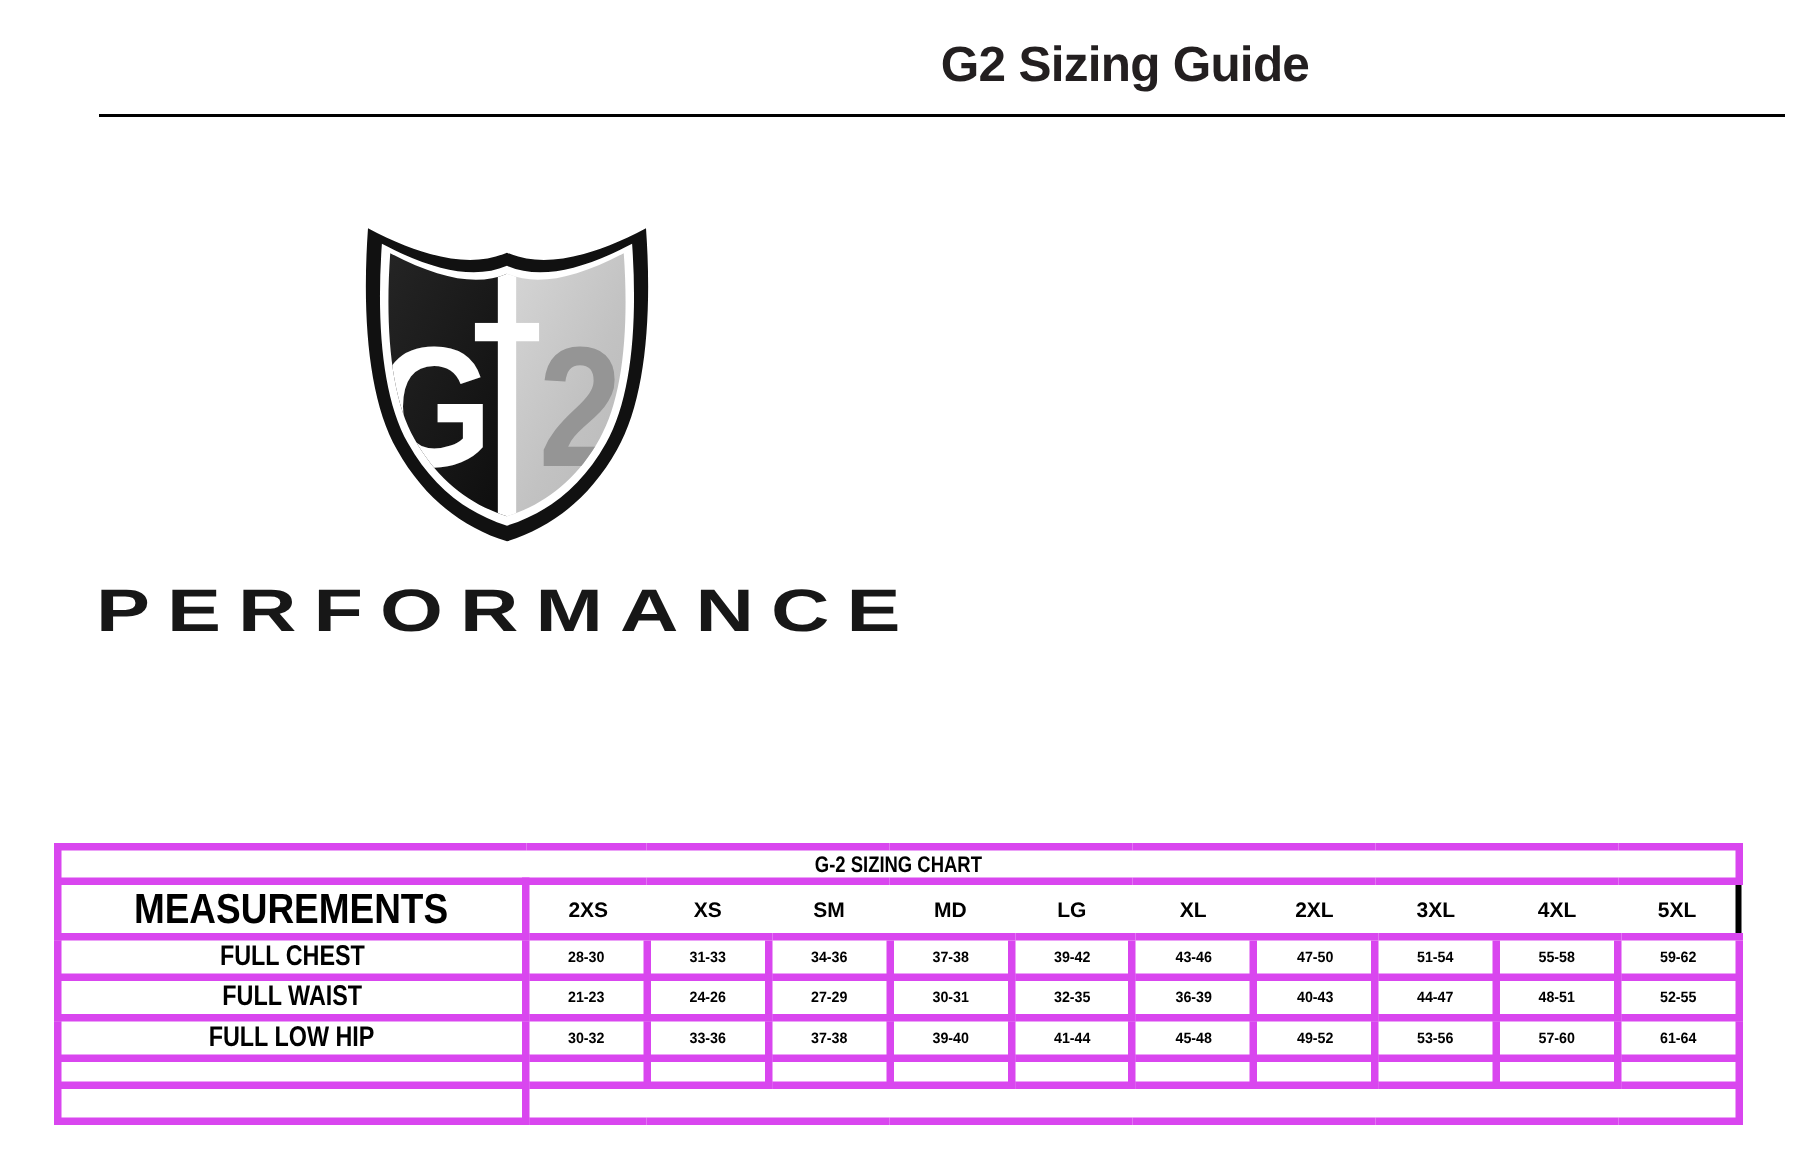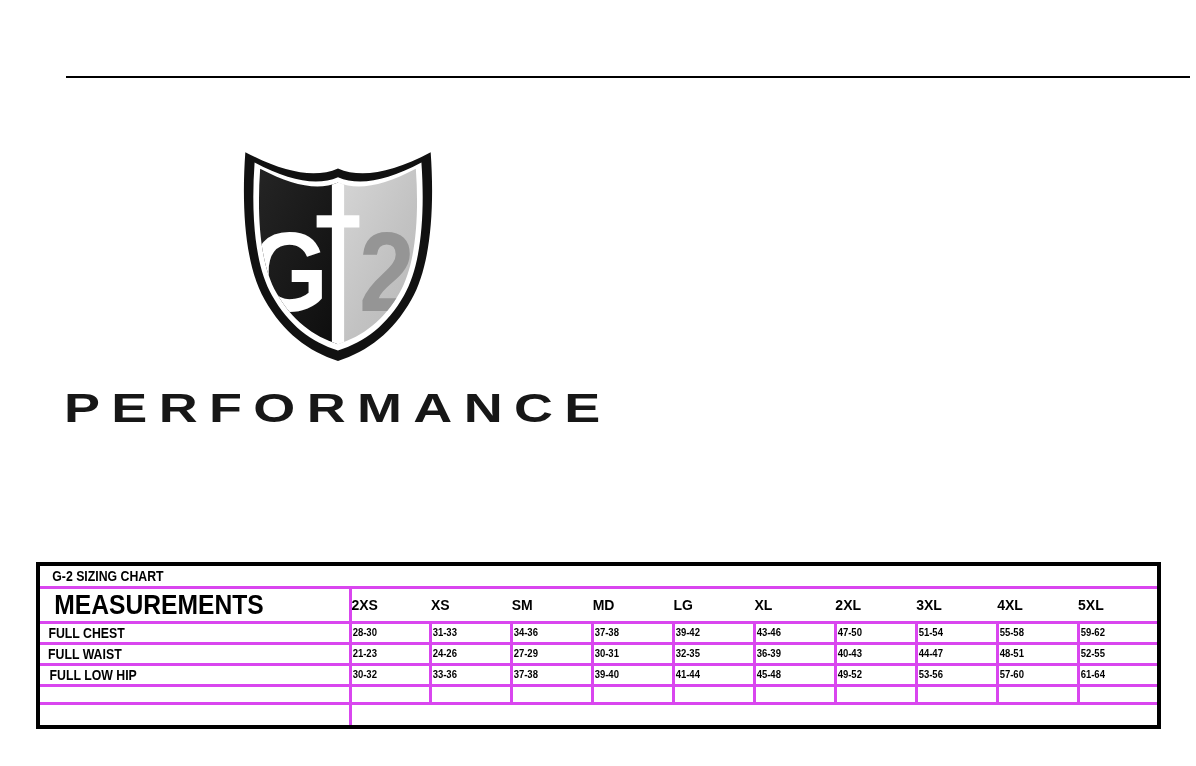--- a/index.html
+++ b/index.html
@@ -31,48 +31,49 @@
     transform:scaleX(1.42) scaleY(1.05);transform-origin:left top;
   }
   
   .table-wrap{position:absolute;left:36px;top:562px;}
   table.sizing{
     border-collapse:collapse;table-layout:fixed;
     width:1121px;
     border:4px solid #000;
   }
   table.sizing td{
-    border:3px solid #d946ef;
-    vertical-align:middle;
+    border:5px solid #d946ef;
+    text-align:center;vertical-align:middle;
     padding:0;overflow:hidden;white-space:nowrap;
   }
   col.meas-col{width:312px;}
   col.size-col{width:80.9px;}
   tr.r-title{height:23px;}
   tr.r-head{height:28px;}
   tr.r-data{height:21px;}
   tr.r-empty1{height:18px;}
   tr.r-empty2{height:24px;}
   
   tr.r-head td.size-h{border-left:none;border-right:none;}
   tr.r-head td.size-h:last-child{border-right:3px solid #000;}
   .t-chart-title{font-size:15px;font-weight:bold;}
   .t-meas{font-size:28px;font-weight:bold;}
   .t-size{font-size:14px;font-weight:bold;}
-  .t-label{font-size:15px;font-weight:bold;}
+  .t-label{font-size:19px;font-weight:bold;}
   .t-val{font-size:10px;font-weight:bold;}
   .cx82{display:inline-block;transform:scaleX(0.82);}
   .cx88{display:inline-block;transform:scaleX(0.88);}
   .cx95{display:inline-block;transform:scaleX(0.95);}
 </style>
 </head>
 <body>
 
 <div class="page">
 
+  <div class="doc-title">G2 Sizing Guide</div>
   <div class="header-rule"></div>
 
   <div class="logo-shield">
     <svg width="214" height="222" viewBox="0 0 210 218">
       <defs>
         <linearGradient id="silver" x1="0" y1="0" x2="1" y2="1">
           <stop offset="0" stop-color="#d9d9d9"></stop>
           <stop offset="0.5" stop-color="#c2c2c2"></stop>
           <stop offset="1" stop-color="#b3b3b3"></stop>
         </linearGradient>

